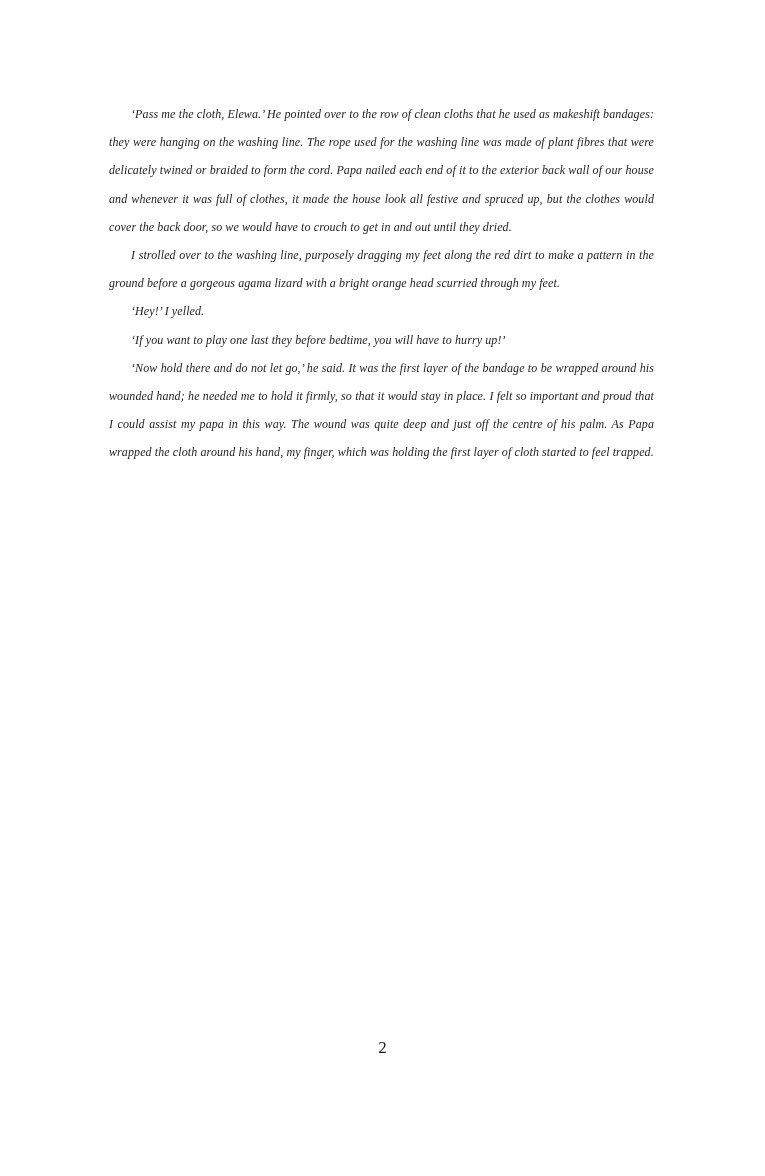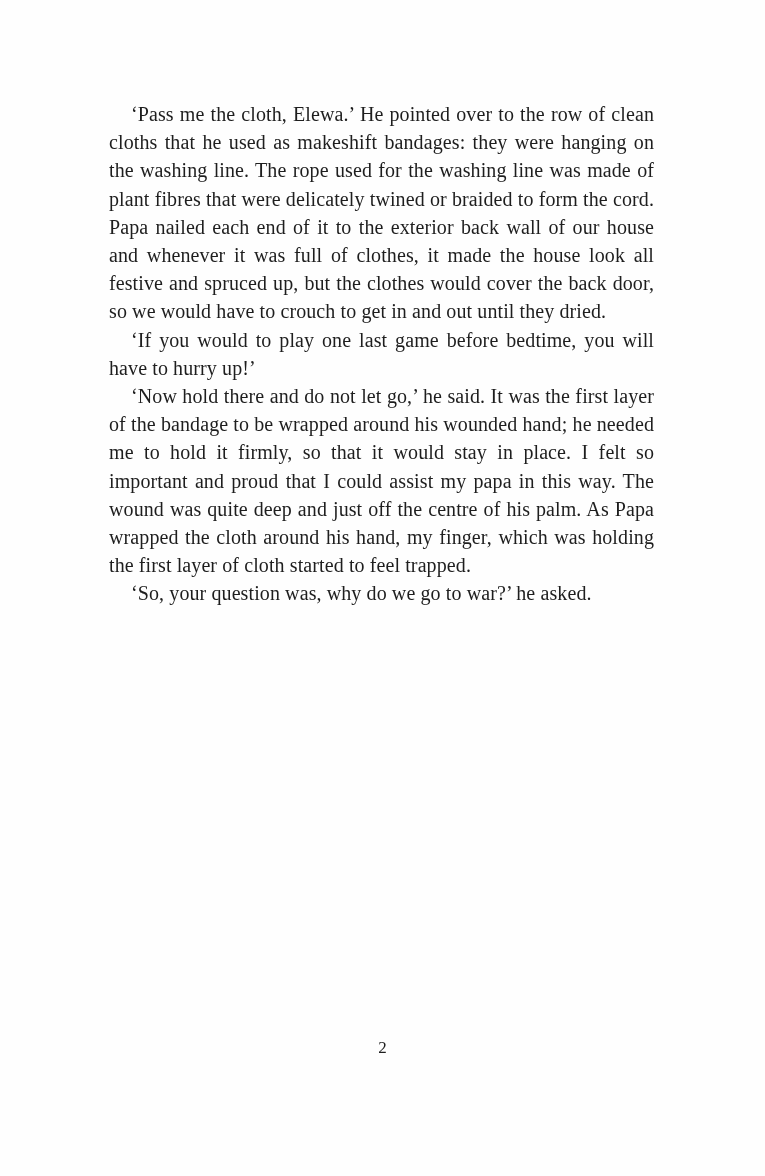--- a/index.html
+++ b/index.html
@@ -14,25 +14,26 @@
     background: #fefefe;
     font-family: "Liberation Serif", "DejaVu Serif", serif;
     color: #1e1e1e;
     overflow: hidden;
   }
   .text-block {
     position: absolute;
     top: 100px;
     left: 109px;
     width: 545px;
-    font-size: 20px;
+    font-size: 12px;
     line-height: 28.2px;
     text-align: justify;
     text-justify: inter-word;
     letter-spacing: 0.1px;
+    font-style: italic;
   }
   .text-block p {
     margin: 0;
     padding: 0;
     text-indent: 22px;
   }
   .page-footer {
     position: absolute;
     top: 1036px;
     left: 0;
@@ -43,20 +44,21 @@
     color: #1e1e1e;
   }
 </style>
 </head>
 <body>
 
 <div class="book-page">
 
   <div class="text-block">
     <p>‘Pass me the cloth, Elewa.’ He pointed over to the row of clean cloths that he used as makeshift bandages: they were hanging on the washing line. The rope used for the washing line was made of plant fibres that were delicately twined or braided to form the cord. Papa nailed each end of it to the exterior back wall of our house and whenever it was full of clothes, it made the house look all festive and spruced up, but the clothes would cover the back door, so we would have to crouch to get in and out until they dried.</p>
-    <p>‘If you would to play one last game before bedtime, you will have to hurry up!’</p>
+    <p>I strolled over to the washing line, purposely dragging my feet along the red dirt to make a pattern in the ground before a gorgeous agama lizard with a bright orange head scurried through my feet.</p>
+    <p>‘Hey!’ I yelled.</p>
+    <p>‘If you want to play one last they before bedtime, you will have to hurry up!’</p>
     <p>‘Now hold there and do not let go,’ he said. It was the first layer of the bandage to be wrapped around his wounded hand; he needed me to hold it firmly, so that it would stay in place. I felt so important and proud that I could assist my papa in this way. The wound was quite deep and just off the centre of his palm. As Papa wrapped the cloth around his hand, my finger, which was holding the first layer of cloth started to feel trapped.</p>
-    <p>‘So, your question was, why do we go to war?’ he asked.</p>
   </div>
 
   <div class="page-footer">2</div>
 
 </div>
 
 </body></html>

